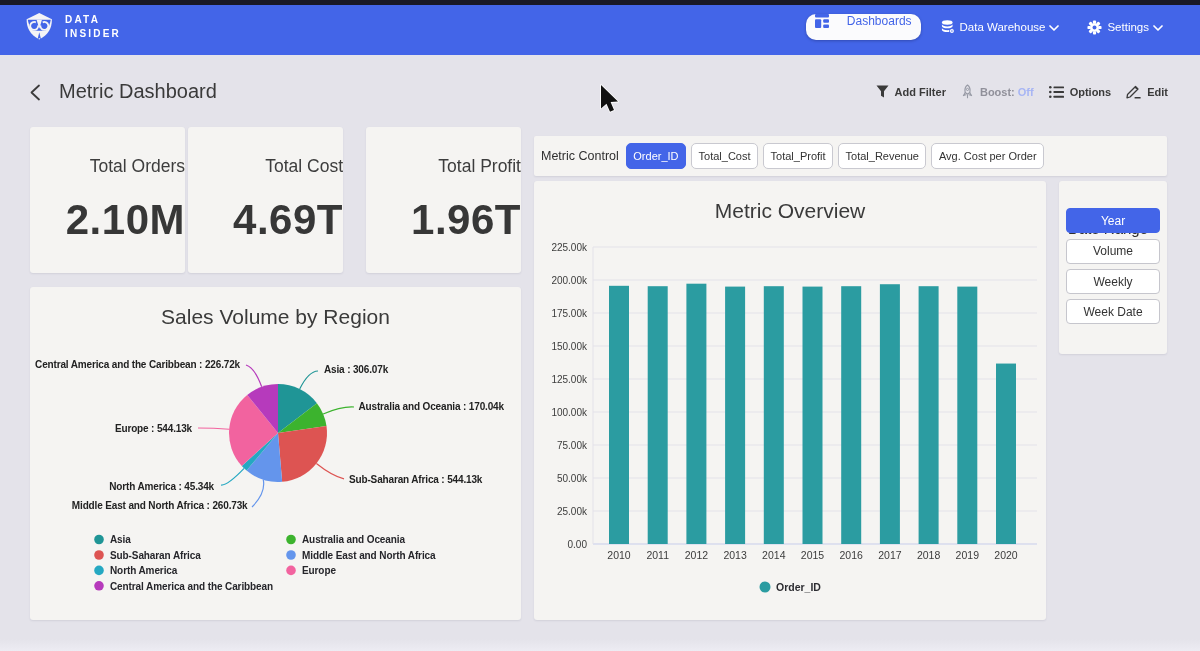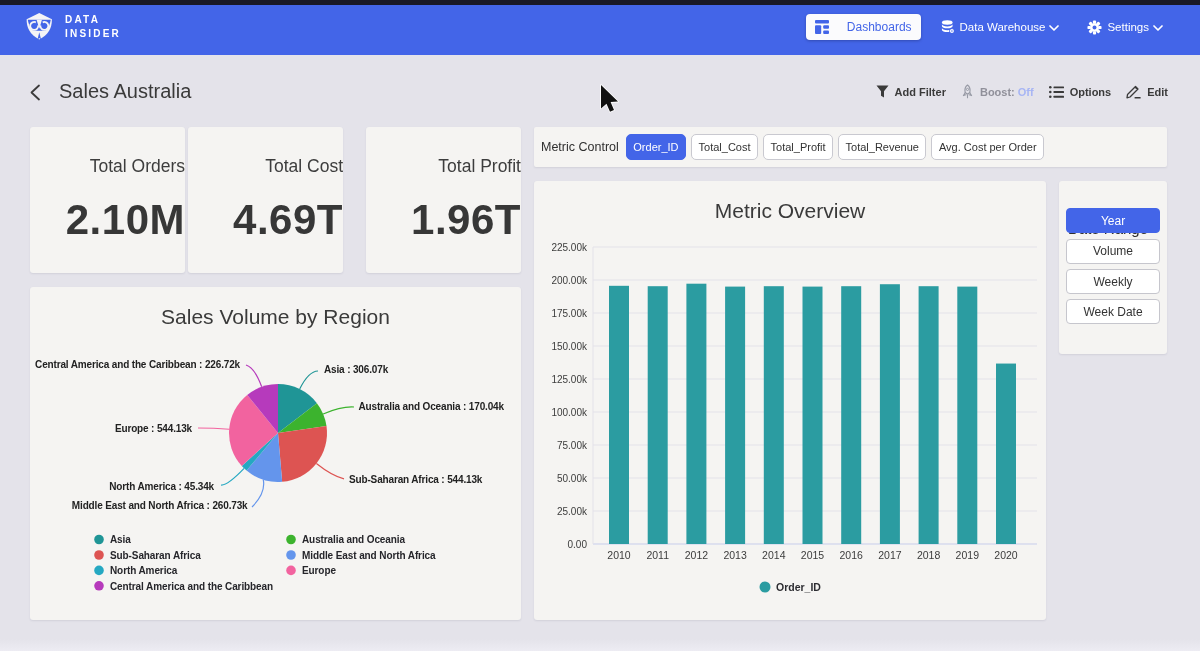--- a/index.html
+++ b/index.html
@@ -4,34 +4,34 @@
 <style>
   html,body{margin:0;padding:0;background:#e4e3ea;}
   *{box-sizing:border-box;}
   .stage{position:relative;width:1200px;height:651px;overflow:hidden;background:var(--page-bg,#e4e3ea);font-family:"Liberation Sans",sans-serif;-webkit-font-smoothing:antialiased;}
   .top-strip{position:absolute;left:0;top:0;width:1200px;height:5px;background:var(--top-strip,#191927);}
   .topbar{position:absolute;left:0;top:5px;width:1200px;height:50px;background:var(--accent,#4365e8);}
   .brand{position:absolute;left:25px;top:6px;display:flex;gap:9px;align-items:center;}
   .brand-text{display:flex;flex-direction:column;gap:4px;}
   .brand-text span{color:#fff;font-size:10px;font-weight:700;letter-spacing:2.2px;line-height:1;}
   .topnav{position:absolute;right:37px;top:0;height:44px;display:flex;align-items:center;gap:20px;}
-  .dash-btn{display:flex;align-items:center;gap:18px;background:#fbfbfd;border:none;border-radius:4px;height:26px;padding:0 9px;color:var(--accent,#4365e8);font-size:12px;font-weight:500;font-family:inherit;box-shadow:0 1px 3px rgba(10,10,40,.28);cursor:pointer;}
+  .dash-btn{display:flex;gap:18px;background:#fbfbfd;border:none;border-radius:10px;height:26px;padding:0 9px;color:var(--accent,#4365e8);font-size:12px;font-weight:500;font-family:inherit;box-shadow:0 1px 3px rgba(10,10,40,.28);cursor:pointer;}
   .nav-item{display:flex;align-items:center;gap:5px;color:#fff;font-size:11.5px;font-weight:500;cursor:pointer;}
   .nav-item .chev{margin-left:-1px;margin-top:2px;}
   .back{position:absolute;left:29px;top:84px;cursor:pointer;}
   .page-title{position:absolute;left:59px;top:80px;margin:0;font-size:20px;font-weight:400;color:#3a3a3a;letter-spacing:0px;}
   .actions{position:absolute;right:32px;top:84px;display:flex;align-items:center;gap:15px;}
   .action{display:flex;align-items:center;gap:6px;font-size:11px;font-weight:600;color:#3a3a3a;cursor:pointer;}
   .action .muted{color:#90909a;}
   .action .off{color:var(--boost-off,#a7b5f4);margin-left:-3px;}
   .card{position:absolute;background:var(--card-bg,#f5f4f2);border-radius:3px;box-shadow:0 1px 2px rgba(50,50,80,.10);}
   .kpi{width:155px;height:146px;top:127px;display:flex;flex-direction:column;align-items:flex-end;}
   .kpi-label{margin-top:29px;font-size:17.5px;color:#3d3d3d;}
   .kpi-value{margin-top:19px;font-size:42px;font-weight:700;color:#373737;letter-spacing:.5px;}
-  .mc{left:534px;top:127px;width:633px;height:40px;display:flex;align-items:center;border-radius:2px;}
+  .mc{left:534px;top:136px;width:633px;height:40px;display:flex;align-items:center;border-radius:2px;}
   .mc-label{margin-left:7px;margin-right:2px;font-size:12.5px;color:#2f2f2f;}
   .pill{margin-left:5px;height:26px;padding:0 6.5px;border:1px solid #c9c9d0;border-radius:5px;background:#fff;font-size:11px;color:#333;font-family:inherit;cursor:pointer;}
   .pill.active{background:var(--accent,#4365e8);border-color:var(--accent,#4365e8);color:#fff;}
   .chart-card{left:534px;top:181px;width:512px;height:439px;}
   .chart-title{position:absolute;width:100%;text-align:center;top:18px;font-size:21px;color:#3a3a3a;}
   .chart-card svg,.pie-card svg{position:absolute;left:0;top:0;}
   .date-panel{left:1059px;top:181px;width:108px;height:173px;}
   .dr-label{position:absolute;left:9px;top:7px;font-size:15px;color:#2f2f2f;margin-top:32px;}
   .dr-btn{position:absolute;left:7px;width:94px;height:25px;border:1px solid #c6c6cd;border-radius:4px;background:#fff;font-size:12px;color:#333;font-family:inherit;cursor:pointer;}
   .dr-btn.active{background:var(--accent,#4365e8);border-color:var(--accent,#4365e8);color:#fff;}
@@ -112,21 +112,21 @@
           <path d="M1 1 L5 5 L9 1" fill="none" stroke="#fff" stroke-width="1.7" stroke-linecap="round" stroke-linejoin="round"></path>
         </svg>
       </div>
     </nav>
   </header>
 
   <div class="titlebar">
     <svg class="back" width="12" height="17" viewBox="0 0 12 17">
       <path d="M10 1.5 L2.5 8.5 L10 15.5" fill="none" stroke="#3b3b3b" stroke-width="1.8" stroke-linecap="round" stroke-linejoin="round"></path>
     </svg>
-    <h1 class="page-title">Sales Australia</h1>
+    <h1 class="page-title">Metric Dashboard</h1>
     <div class="actions">
       <div class="action">
         <svg width="13" height="13" viewBox="0 0 13 13">
           <path d="M0.5 0.5 H12.5 L8 6.2 V12.5 L5 10.8 V6.2 Z" fill="#3a3a3a"></path>
         </svg>
         <span>Add Filter</span>
       </div>
       <div class="action">
         <svg width="13" height="15" viewBox="0 0 13 15">
           <path d="M6.5 1 C8.8 2.8 9.5 5.6 8.8 8.6 L6.5 10.3 L4.2 8.6 C3.5 5.6 4.2 2.8 6.5 1 Z" fill="none" stroke="#979aa5" stroke-width="1.2" stroke-linejoin="round"></path>

